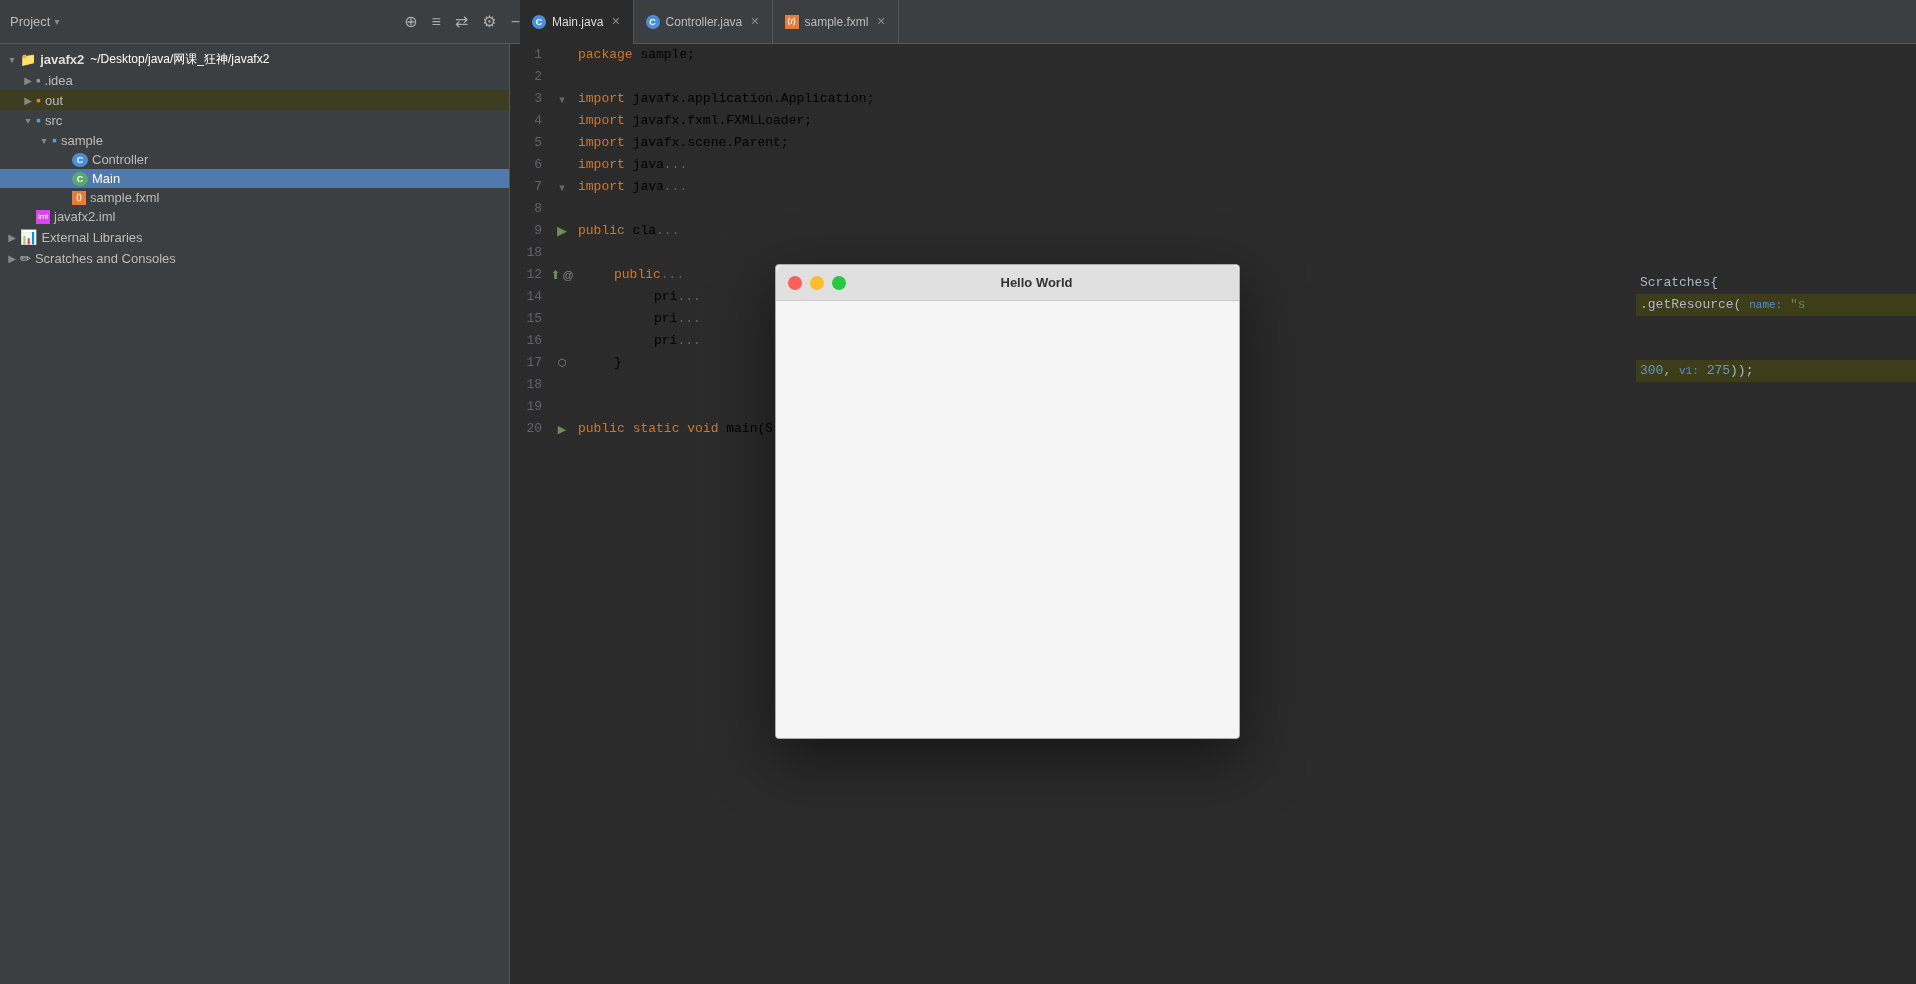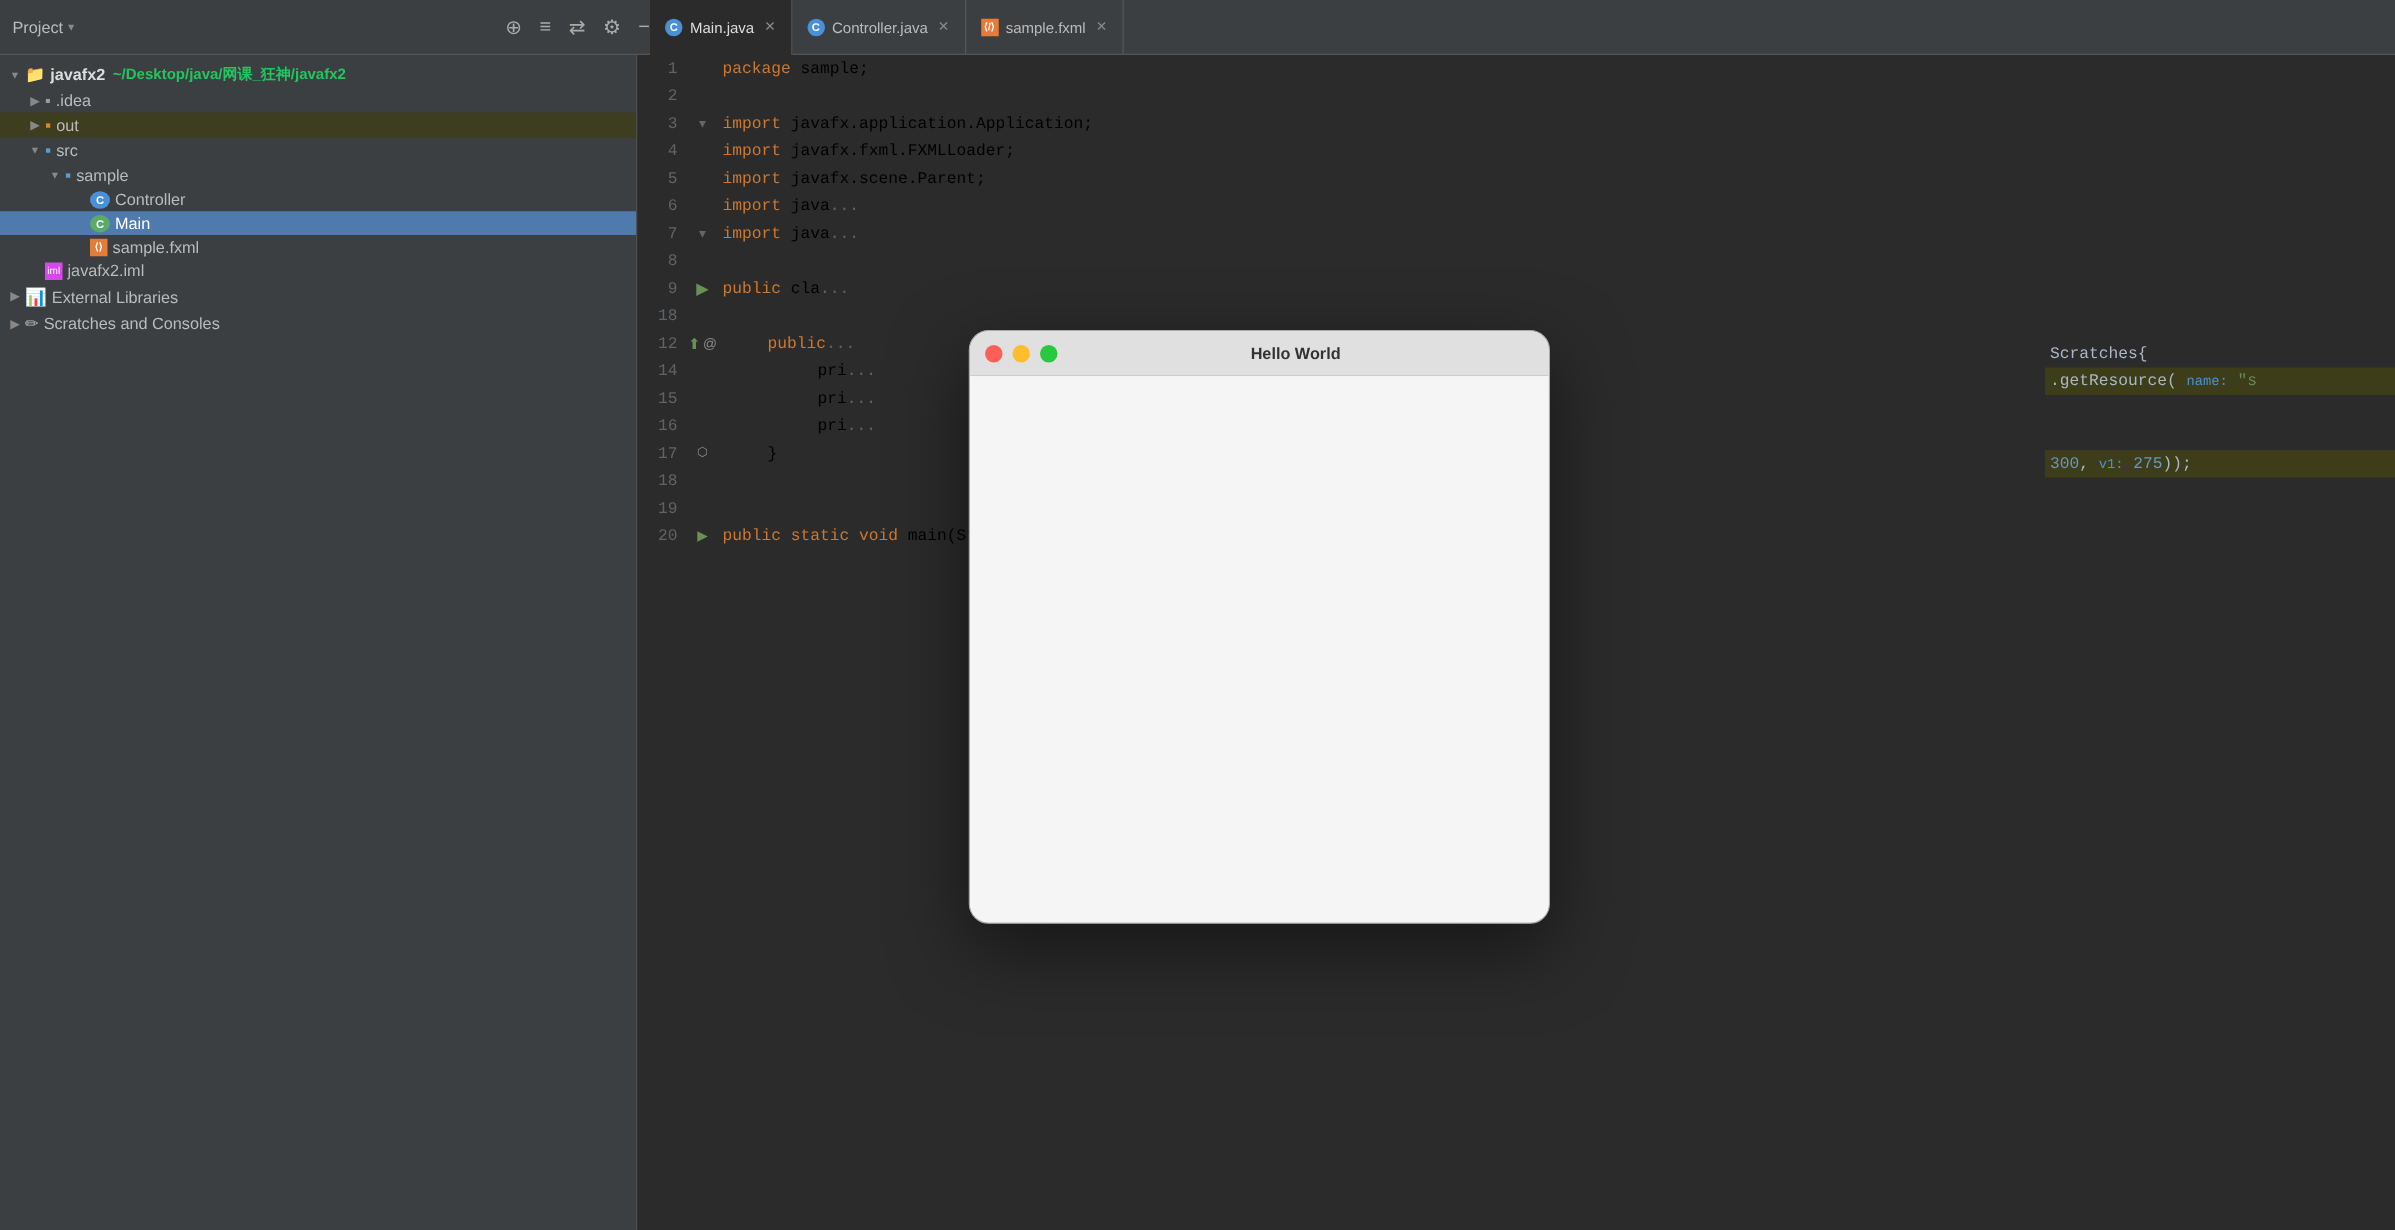--- a/index.html
+++ b/index.html
@@ -200,21 +200,21 @@
 
     
     .popup-window {
       position: absolute;
       top: 220px;
       left: 265px;
       width: 465px;
       height: 475px;
       background: #f0f0f0;
       border: 1px solid #aaa;
-      border-radius: 16px;
+      border-radius: 4px;
       box-shadow: 0 20px 60px rgba(0,0,0,0.5);
       z-index: 100;
       overflow: hidden;
     }
     .popup-titlebar {
       height: 36px;
       background: #e0e0e0;
       border-bottom: 1px solid #ccc;
       display: flex;
       align-items: center;
@@ -365,21 +365,21 @@
 
 <div class="main-area">
 
   <div class="sidebar">
     <div class="sidebar-tree">
 
       <div class="tree-item" style="padding: 3px 4px;">
         <span class="tree-arrow">▾</span>
         <span style="margin-right:4px; font-size:13px;">📁</span>
         <span style="font-weight:600; color:#ddd;">javafx2</span>
-        <span style="color:#22c55e; margin-left:6px; font-size:12px;font-weight:bold;">~/Desktop/java/网课_狂神/javafx2</span>
+        <span style="color:#ffffff; margin-left:6px; font-size:12px;">~/Desktop/java/网课_狂神/javafx2</span>
       </div>
 
       <div class="tree-item" style="padding: 2px 4px 2px 20px;">
         <span class="tree-arrow">▶</span>
         <span class="grey-folder" style="margin-right:4px;">▪</span>
         <span>.idea</span>
       </div>
 
       <div class="tree-item highlighted" style="padding: 2px 4px 2px 20px; background: #3d3d20;">
         <span class="tree-arrow">▶</span>

